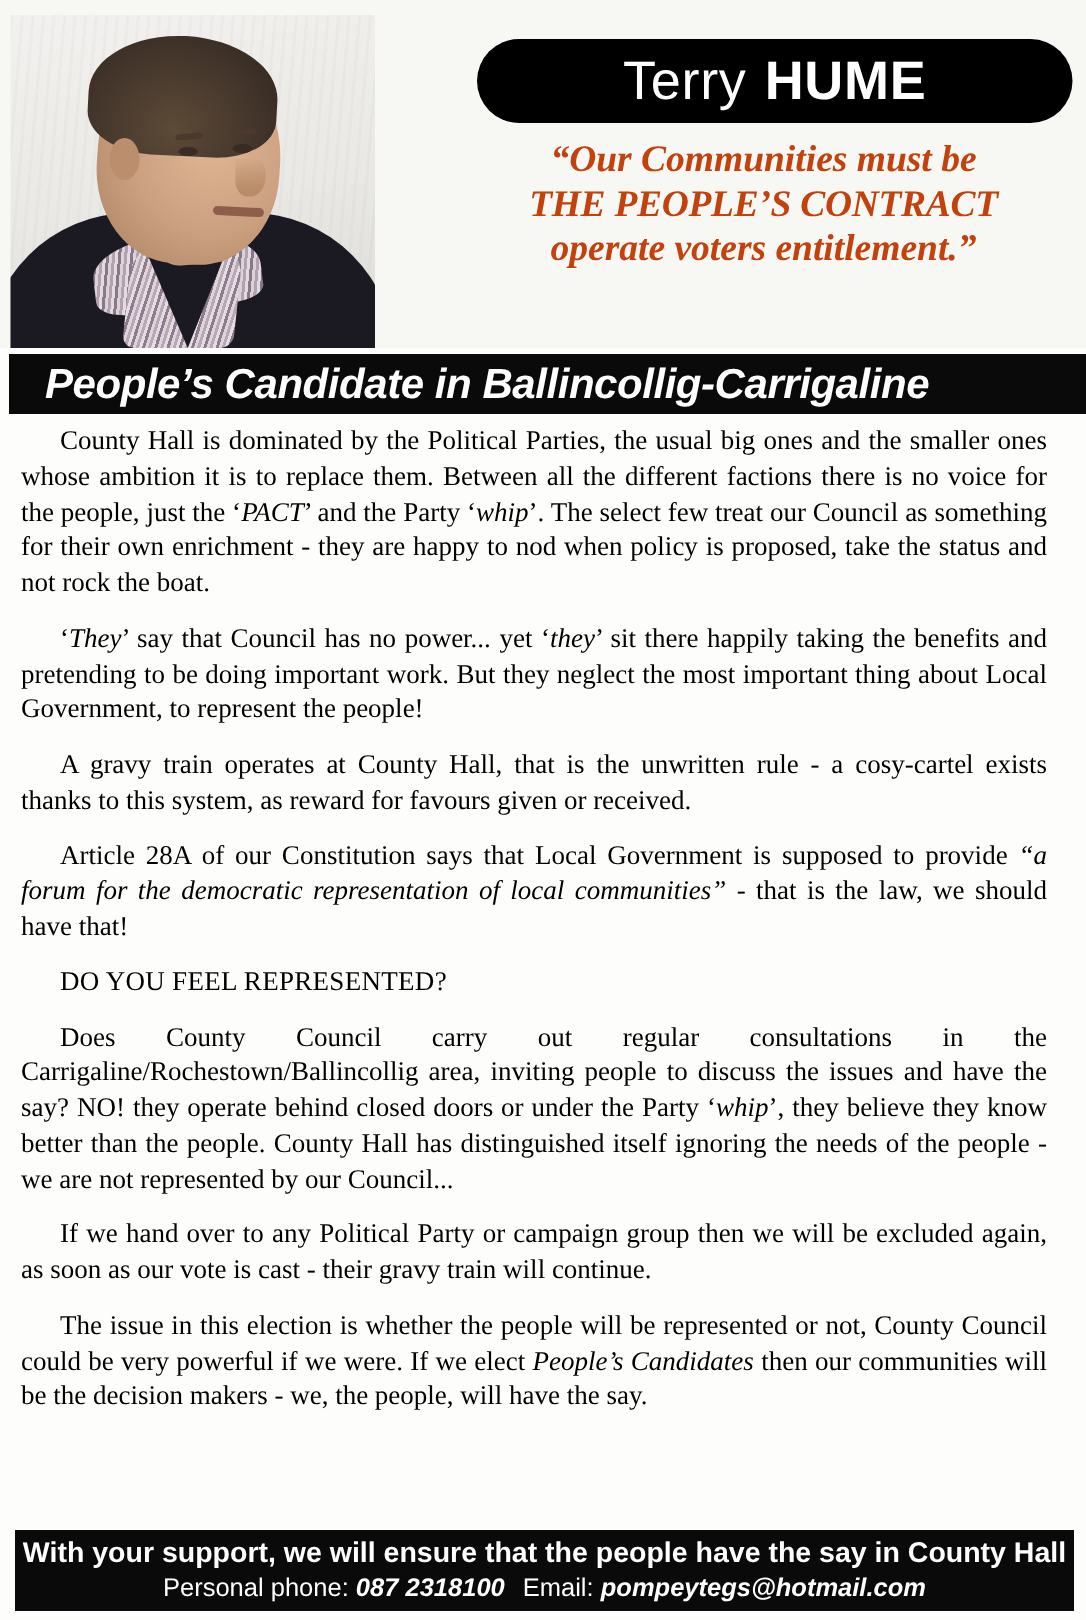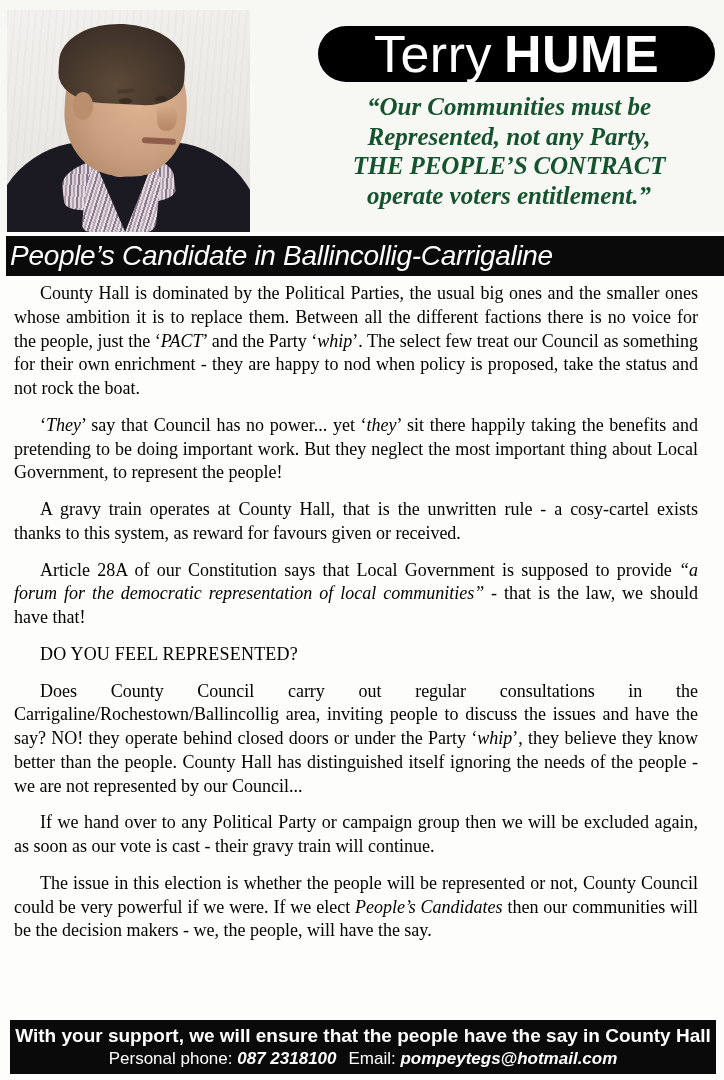--- a/index.html
+++ b/index.html
@@ -168,61 +168,61 @@
     background: #000000;
     border-radius: 28px;
     display: flex;
     align-items: center;
     justify-content: center;
     overflow: hidden;
   }
   .name-text {
     color: #ffffff;
     font-family: "Liberation Sans", "DejaVu Sans", sans-serif;
-    font-size: 52px;
+    font-size: 36px;
     letter-spacing: 0.5px;
     line-height: 1;
     white-space: nowrap;
   }
   .name-first { font-weight: 400; }
   .name-last  { font-weight: 700; }
 
   
   .quote {
     position: absolute;
     left: 300px;
     top: 92px;
     width: 418px;
     text-align: center;
     font-weight: 700;
     font-style: italic;
     font-size: 25px;
     line-height: 1.18;
-    color: #14532d;
+    color: #c2410c;
   }
   .quote .ln3 { letter-spacing: -0.2px; }
 
   
   .subtitle-banner {
     position: absolute;
     left: 6px;
     top: 236px;
     width: 718px;
     height: 40px;
     background: #0a0a0a;
     display: flex;
     align-items: center;
   }
   .subtitle-text {
     color: #ffffff;
     font-family: "Liberation Sans", "DejaVu Sans", sans-serif;
-    font-weight: 400;
+    font-weight: 700;
     font-style: italic;
     font-size: 28px;
-    padding-left: 4px;
+    padding-left: 24px;
     white-space: nowrap;
     letter-spacing: -0.3px;
   }
 
   
   .body-copy {
     position: absolute;
     left: 14px;
     top: 282px;
     width: 700px;
@@ -303,21 +303,20 @@
       <div class="photo-nose"></div>
       <div class="photo-mouth"></div>
     </div>
 
     <div class="name-pill">
       <span class="name-text"><span class="name-first">Terry</span><span class="gap"></span><span class="name-last">HUME</span></span>
     </div>
 
     <div class="quote">
       <div class="ln1">“Our Communities must be</div>
-      <div class="ln2">Represented, not any Party,</div>
       <div class="ln3">THE PEOPLE’S CONTRACT</div>
       <div class="ln4">operate voters entitlement.”</div>
     </div>
 
     <div class="subtitle-banner">
       <span class="subtitle-text">People’s Candidate in Ballincollig-Carrigaline</span>
     </div>
   </div>
 
   <div class="body-copy">

